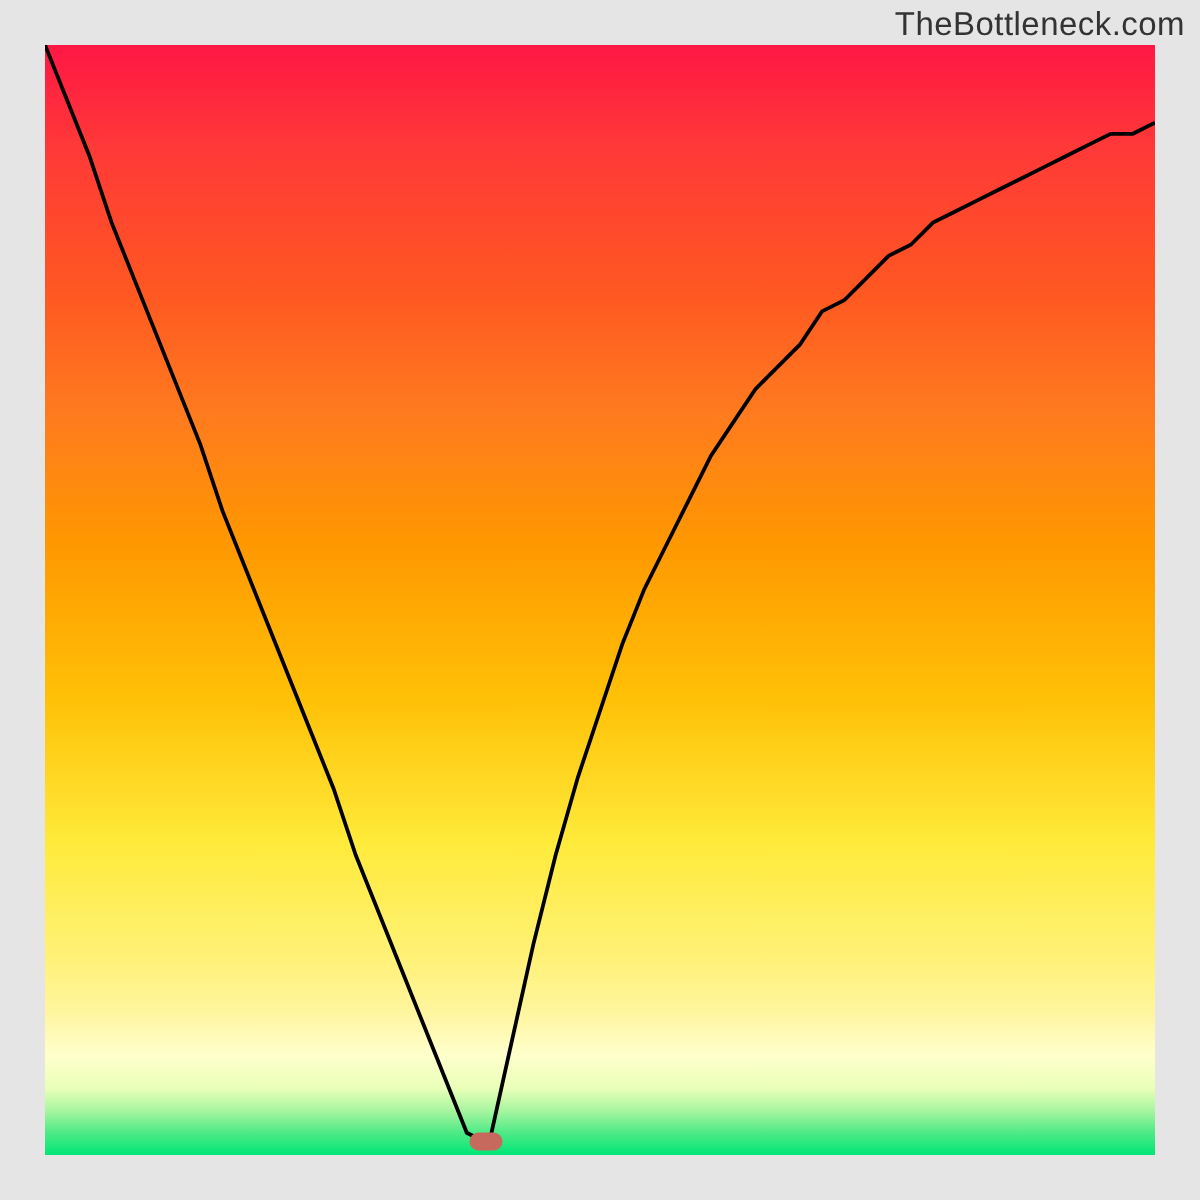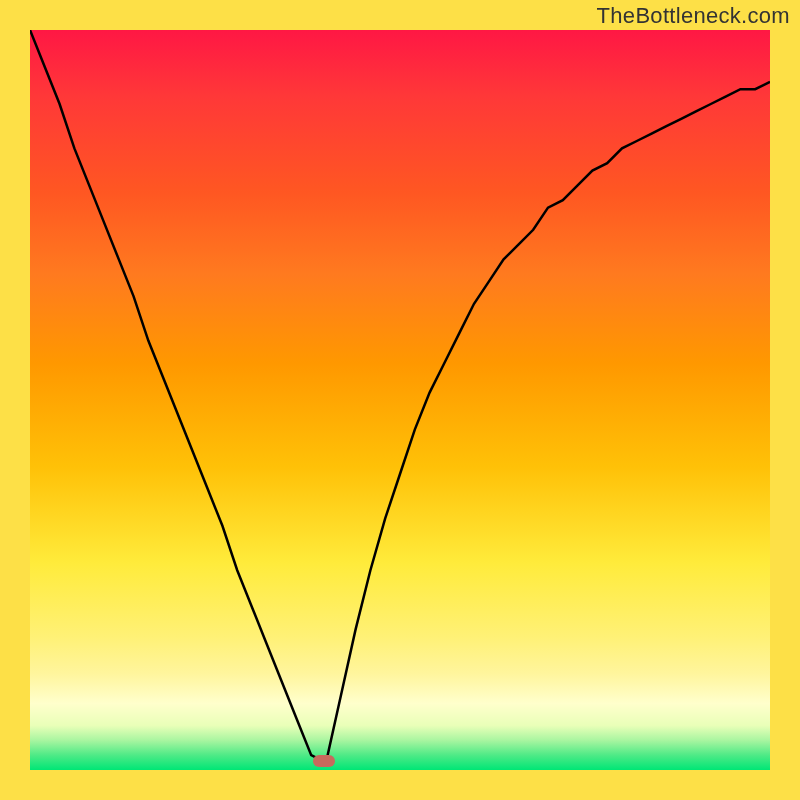--- a/index.html
+++ b/index.html
@@ -13,21 +13,21 @@
     background: #000;
     position: relative;
     font-family: Arial, sans-serif;
   }
   .outer {
     position: absolute;
     top: 0;
     left: 0;
     width: 800px;
     height: 800px;
-    background: #fde047;
+    background: #e5e5e5;
   }
   .attribution {
     position: absolute;
     top: 3px;
     right: 10px;
     color: #333;
     font-size: 22px;
     font-weight: 500;
     letter-spacing: 0.3px;
   }

